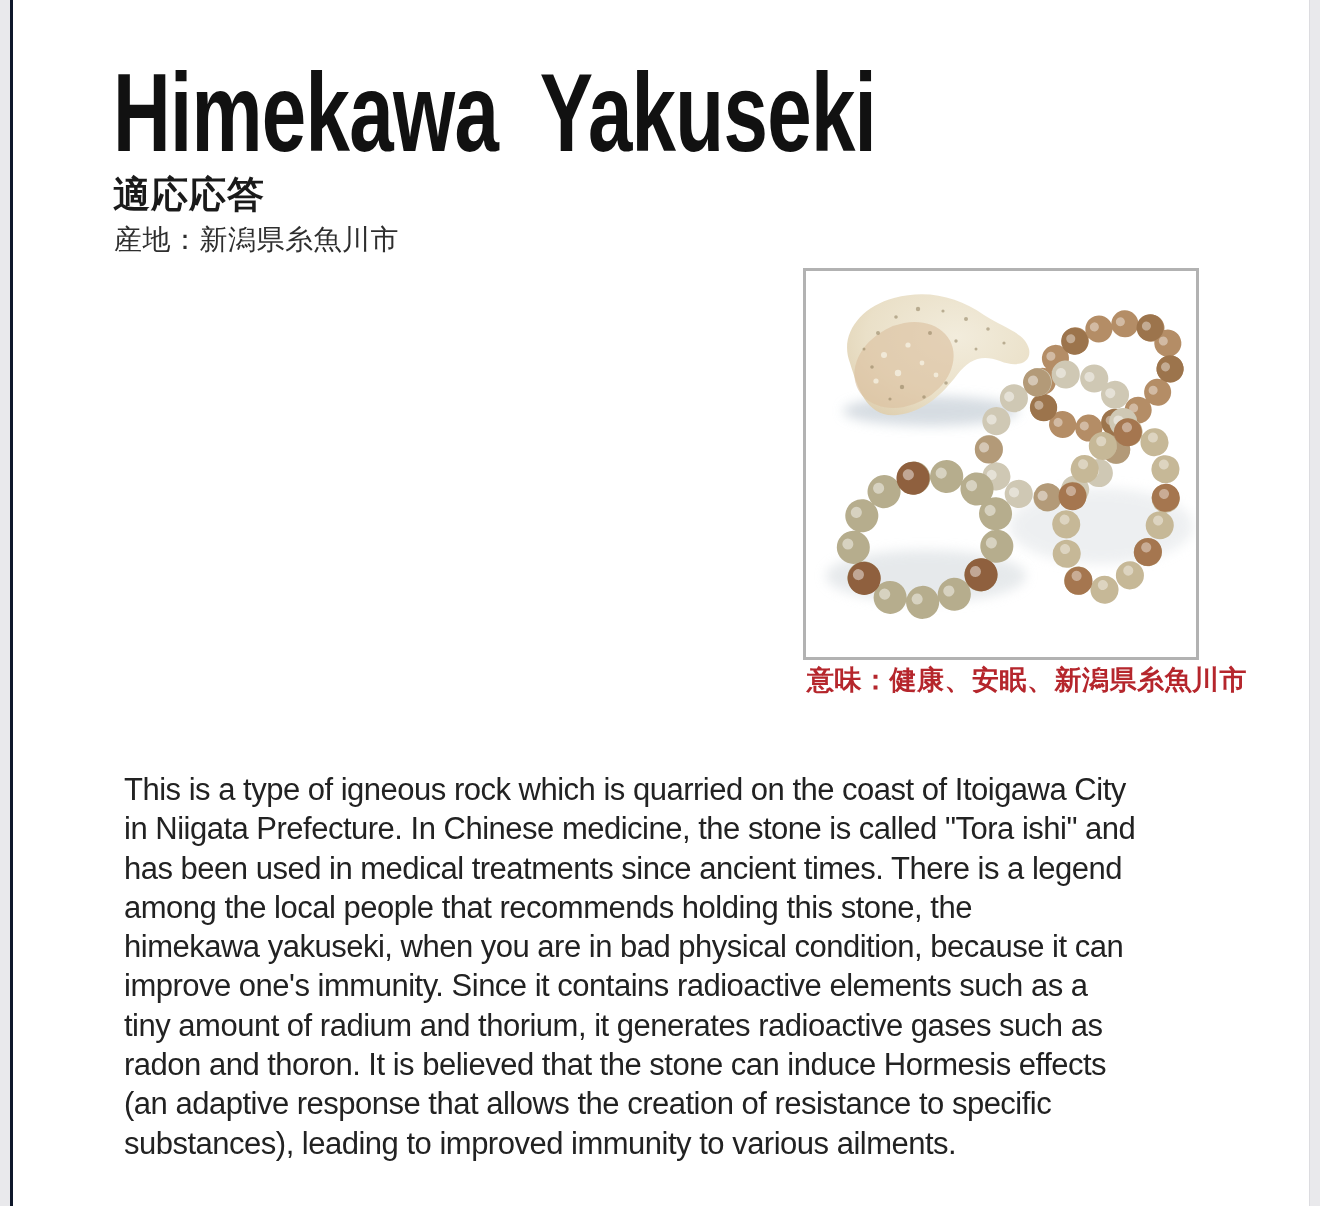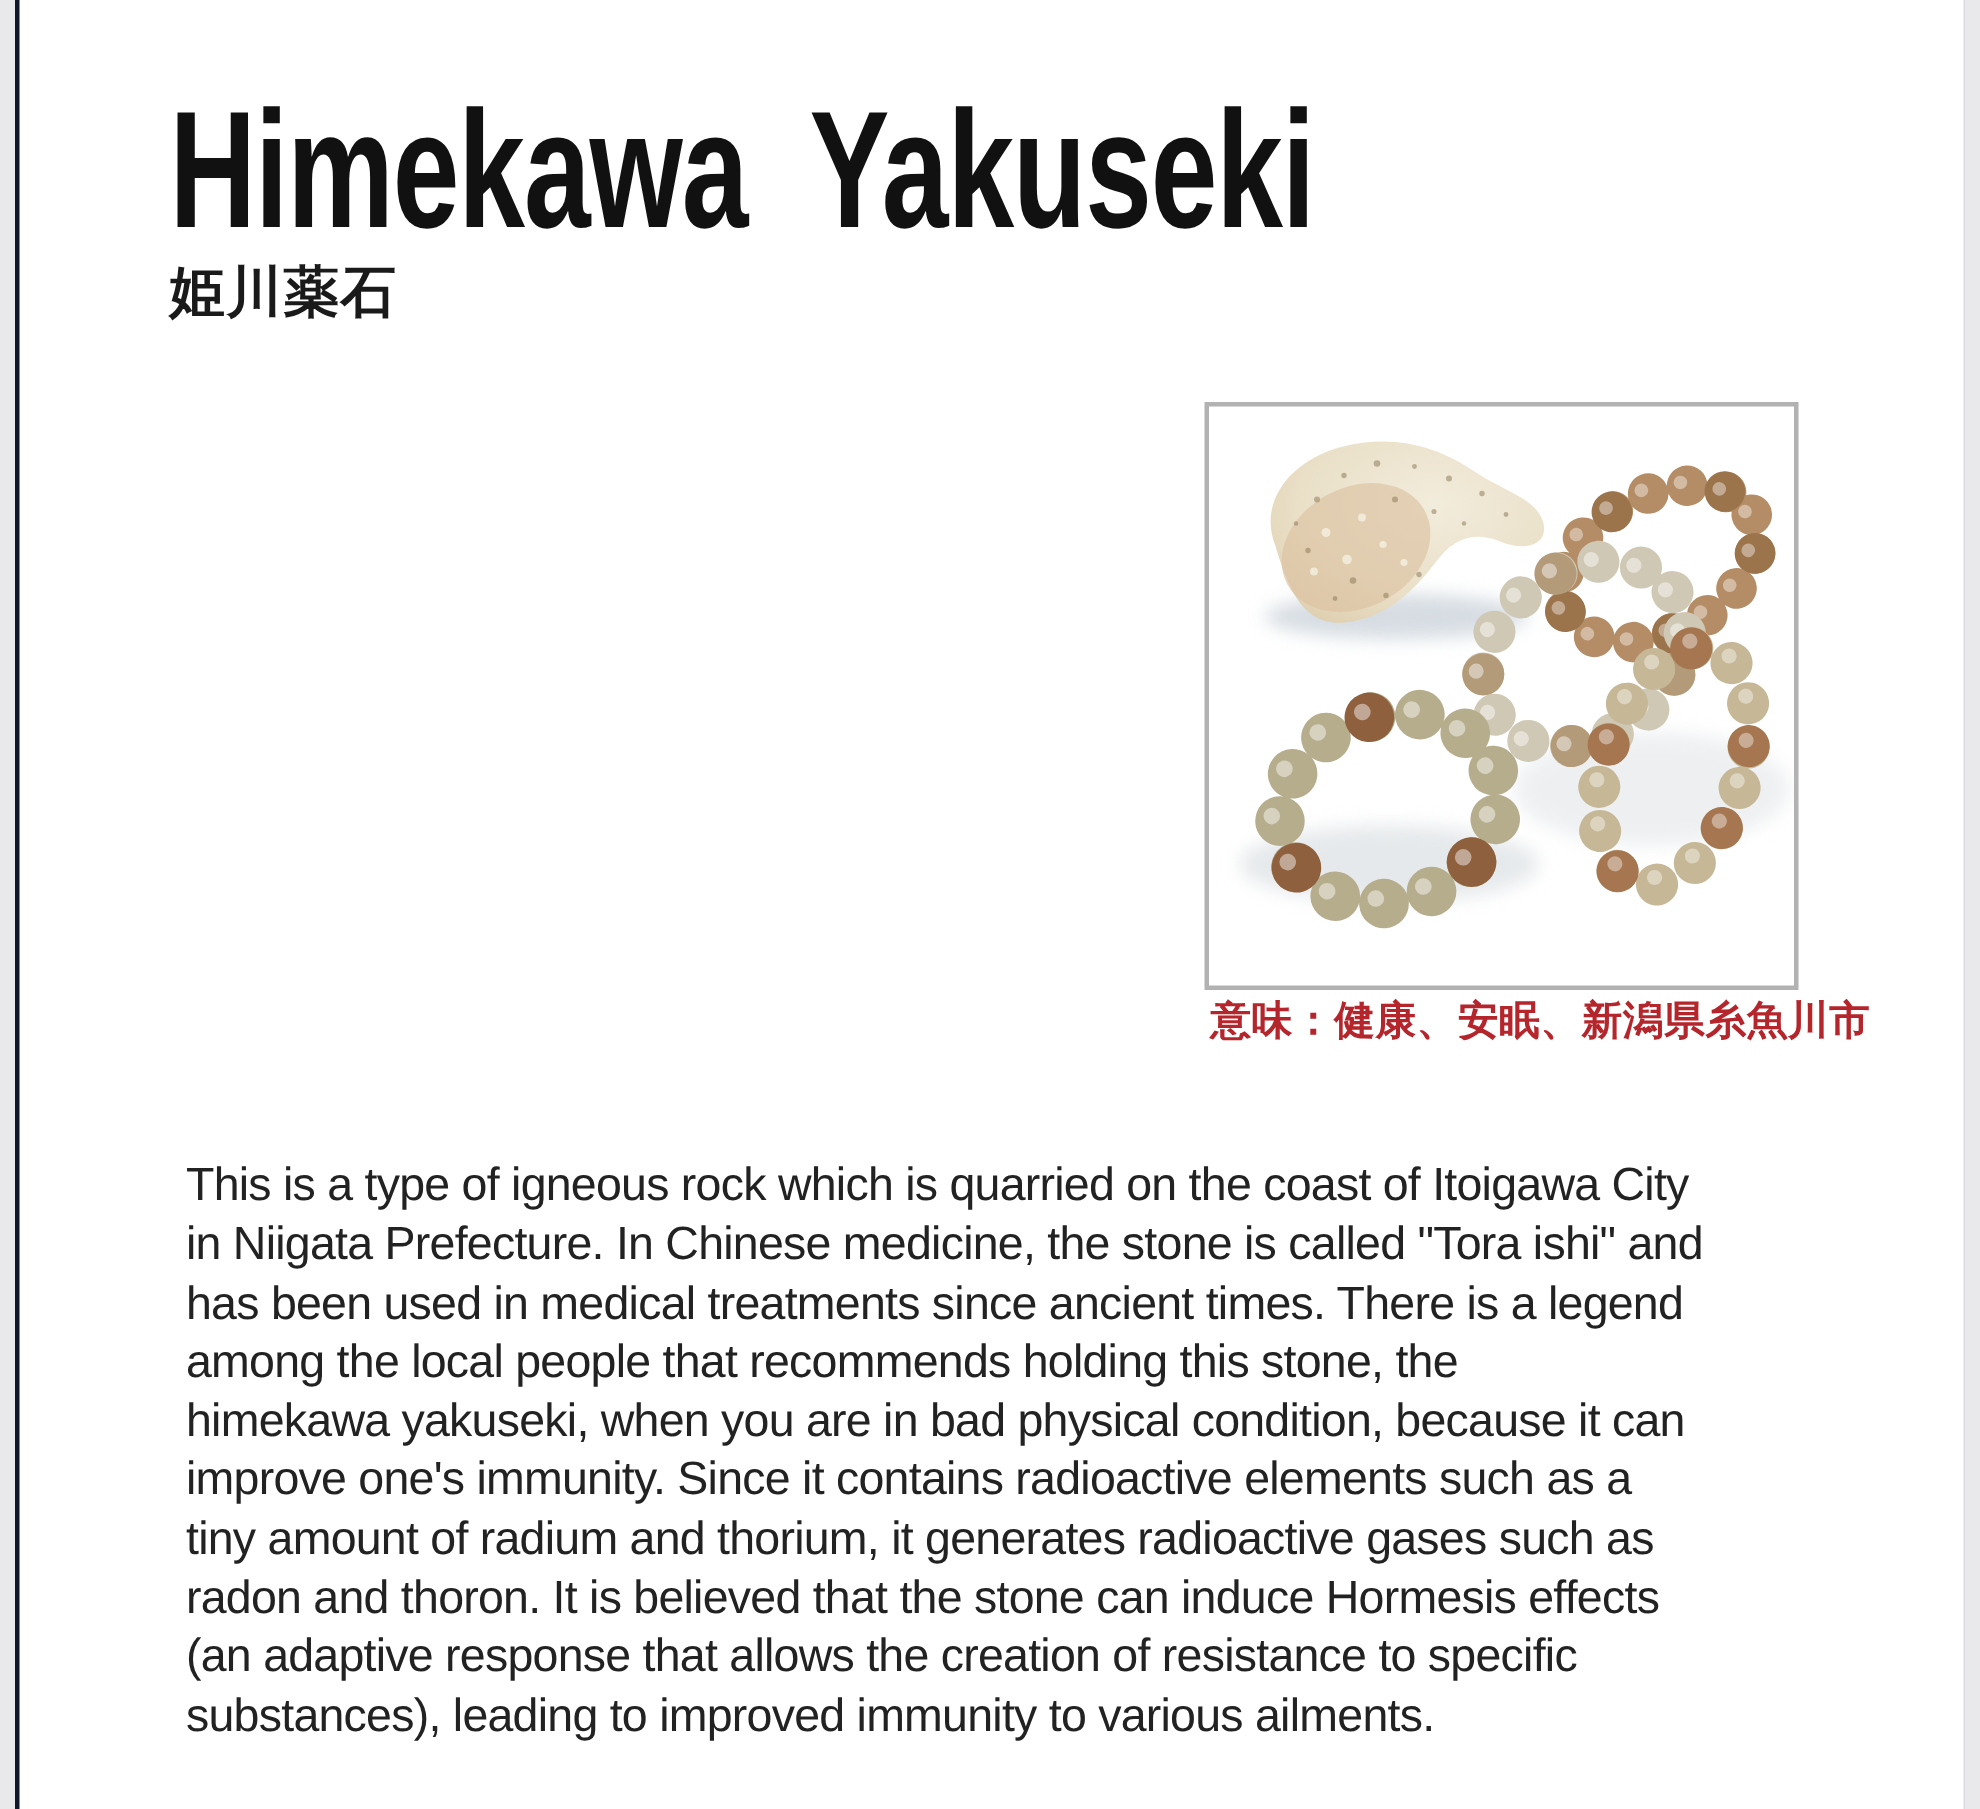--- a/index.html
+++ b/index.html
@@ -87,22 +87,23 @@
     margin-left: 16px;
   }
 </style>
 </head>
 <body>
 
 <div class="sheet">
 
   <h1 class="title-en"><span class="squeeze">Himekawa  Yakuseki</span></h1>
 
-  <h2 class="title-ja">姫川薬石</h2>
+  <h2 class="title-ja">適応応答</h2>
 
+  <div class="origin-line">産地：新潟県糸魚川市</div>
 
 
   <figure class="photo-frame">
     <svg viewBox="0 0 390 386">
       <defs>
         <filter id="soft" x="-40%" y="-40%" width="180%" height="180%">
           <feGaussianBlur stdDeviation="6"></feGaussianBlur>
         </filter>
         <radialGradient id="stoneGrad" cx="0.6" cy="0.35" r="0.9">
           <stop offset="0" stop-color="#f2ecdc"></stop>

